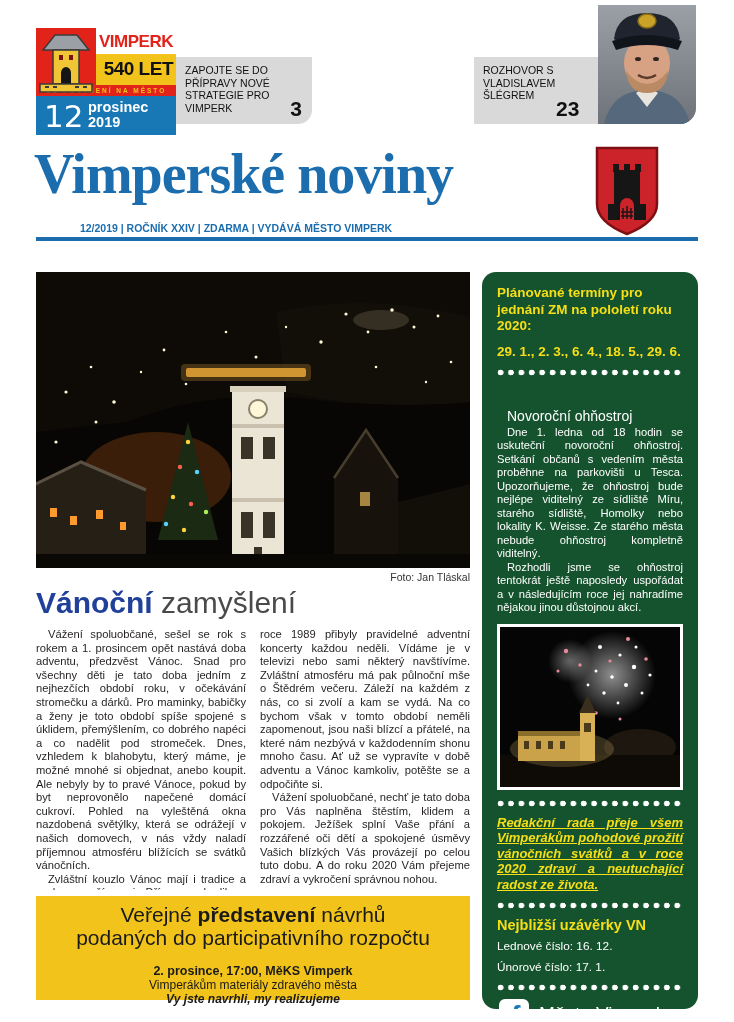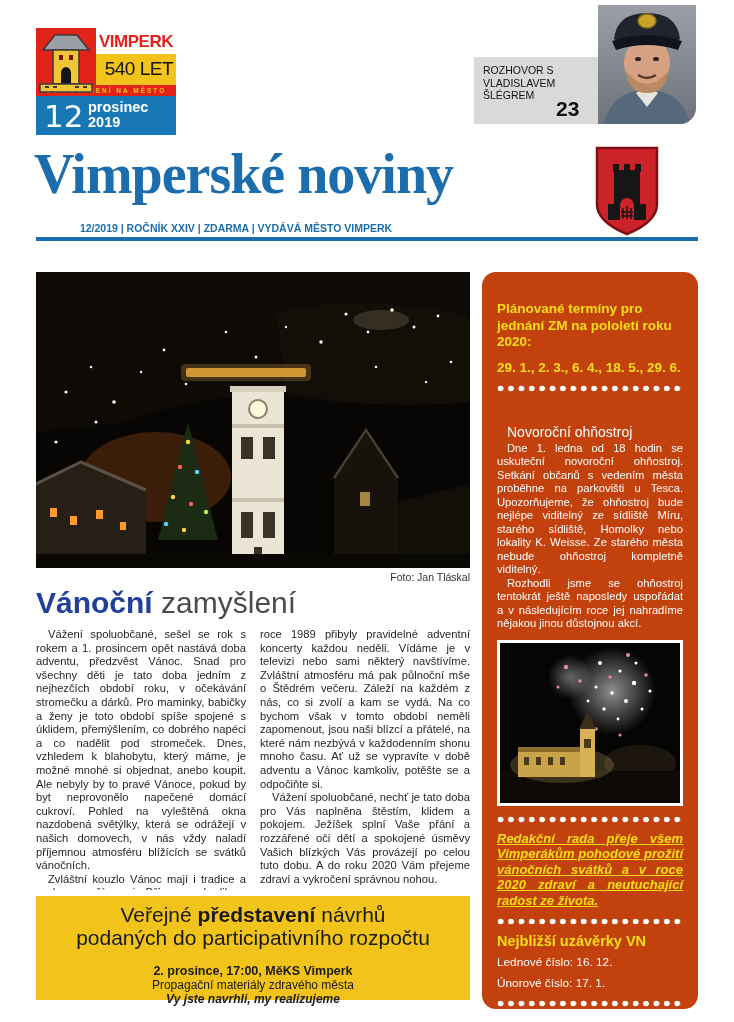--- a/index.html
+++ b/index.html
@@ -7,21 +7,21 @@
   body { font-family:"Liberation Sans", sans-serif; color:#231f20; }
   .page { position:relative; width:734px; height:1022px; background:#fff; overflow:hidden; }
 
   
   .logo { position:absolute; left:36px; top:28px; width:140px; height:107px; }
   .logo-row1 { position:relative; height:57px; }
   .logo-red { position:absolute; left:0; top:0; width:60px; height:57px; background:#e2231a; }
   .logo-name { position:absolute; left:60px; top:4px; width:80px; height:22px; color:#e2231a;
                font-weight:bold; font-size:17px; text-align:right; padding-right:3px; letter-spacing:-.5px; }
   .logo-540 { position:absolute; left:60px; top:26px; width:80px; height:31px; background:#f2c41b;
-              color:#111; font-weight:normal; font-size:19px; text-align:right; padding:4px 3px 0 0; letter-spacing:-.5px; }
+              color:#111; font-weight:bold; font-size:19px; text-align:right; padding:4px 3px 0 0; letter-spacing:-.5px; }
   .logo-tower-svg { position:absolute; left:2px; top:3px; width:56px; height:62px; z-index:2; }
   .logo-strip { height:11px; background:#e2231a; color:#f2c41b; font-size:6.5px; font-weight:bold;
                 text-align:center; letter-spacing:2px; line-height:11px; }
   .logo-date { position:relative; height:39px; background:#1878b6; color:#fff; }
   .logo-date .num { position:absolute; left:8px; top:2px; font-size:31px; font-weight:400; font-family:"DejaVu Sans", sans-serif; }
   .logo-date .my { position:absolute; left:52px; top:4px; font-size:14.5px; font-weight:bold; line-height:15px; }
 
   .teaser { position:absolute; top:57px; height:67px; background:#d9d9d9; border-bottom-right-radius:14px; }
   .teaser .t-text { padding:7px 8px 0 9px; font-size:10.5px; line-height:12.5px; color:#111; }
   .teaser .t-page { position:absolute; bottom:3px; right:10px; font-size:21px; font-weight:bold; color:#111; }
@@ -55,22 +55,22 @@
   
   .event-box { position:absolute; left:36px; top:896px; width:434px; height:104px; background:#f2c41b;
                text-align:center; color:#1a1a1a; padding-top:7px; }
   .ev1 { font-size:21px; line-height:23px; }
   .ev1 b { font-weight:bold; }
   .ev3 { margin-top:15px; font-size:12.5px; font-weight:bold; }
   .ev4 { font-size:12px; }
   .ev5 { font-size:12px; font-weight:bold; font-style:italic; }
 
   
-  .sidebar { position:absolute; left:482px; top:272px; width:216px; height:737px; background:#c2410c;
-             border-radius:14px; padding:29px 15px 12px 15px; overflow:hidden; color:#fff; }
+  .sidebar { position:absolute; left:482px; top:272px; width:216px; height:737px; background:#14532d;
+             border-radius:14px; padding:13px 15px 12px 15px; overflow:hidden; color:#fff; }
   .sb-terms { color:#f7df17; font-weight:bold; font-size:13.5px; line-height:16.5px; }
   .sb-dates { color:#f7df17; font-weight:bold; font-size:13.5px; margin-top:9px; }
   .dots { height:7px; margin:10px 0 8px 0;
           background-image:radial-gradient(circle at 3.5px 3.5px, #fff 2.7px, rgba(0,0,0,0) 3.1px);
           background-size:10.4px 7px; background-repeat:repeat-x; }
   .sb-fw-head { font-weight:normal; font-size:14px; text-indent:10px; margin-bottom:2px;margin-top:32px; }
   .sb-p { font-size:11.2px; line-height:13.5px; text-align:justify; text-indent:10px; }
   .sb-photo { margin-top:9px; border:3px solid #fff; width:186px; height:166px; overflow:hidden; background:#050505; }
   .sb-wish { color:#f7df17; font-weight:bold; font-style:italic; font-size:13px; line-height:15.5px; text-align:justify;text-decoration:underline; }
   .sb-dl-head { color:#f7df17; font-weight:bold; font-size:14.5px; margin-bottom:6px; }
@@ -107,20 +107,24 @@
     <div class="logo-strip">OD POVÝŠENÍ NA MĚSTO</div>
     <div class="logo-date">
       <div class="num">12</div>
       <div class="my">
         <div>prosinec</div>
         <div>2019</div>
       </div>
     </div>
   </div>
 
+  <div class="teaser" id="teaser1">
+    <div class="t-text">ZAPOJTE SE DO PŘÍPRAVY NOVÉ STRATEGIE PRO VIMPERK</div>
+    <div class="t-page">3</div>
+  </div>
   <div class="teaser" id="teaser3">
     <div class="t-text" style="width:118px;">ROZHOVOR S VLADISLAVEM ŠLÉGREM</div>
     <div class="t-page">23</div>
   </div>
 
   <div class="man-photo">
     <svg viewBox="0 0 98 119" width="98" height="119">
       <defs>
         <linearGradient id="mbg" x1="0" y1="0" x2="0" y2="1">
           <stop offset="0" stop-color="#9ba0a6"></stop>
@@ -240,21 +244,21 @@
       <p>roce 1989 přibyly pravidelné adventní koncerty každou neděli. Vídáme je v televizi nebo sami některý navštívíme. Zvláštní atmosféru má pak půlnoční mše o Štědrém večeru. Záleží na každém z nás, co si zvolí a kam se vydá. Na co bychom však v tomto období neměli zapomenout, jsou naši blízcí a přátelé, na které nám nezbývá v každodenním shonu mnoho času. Ať už se vypravíte v době adventu a Vánoc kamkoliv, potěšte se a odpočiňte si.</p>
       <p class="ind">Vážení spoluobčané, nechť je tato doba pro Vás naplněna štěstím, klidem a pokojem. Ježíšek splní Vaše přání a rozzářené oči dětí a spokojené úsměvy Vašich blízkých Vás provázejí po celou tuto dobu. A do roku 2020 Vám přejeme zdraví a vykročení správnou nohou.</p>
 
     </div>
   </div>
 
   <div class="event-box">
     <div class="ev1"><span>Veřejné </span><b>představení</b><span> návrhů</span></div>
     <div class="ev1">podaných do participativního rozpočtu</div>
     <div class="ev3">2. prosince, 17:00, MěKS Vimperk</div>
-    <div class="ev4">Propagační materiály zdravého města</div>
+    <div class="ev4">Vimperákům materiály zdravého města</div>
     <div class="ev5">Vy jste navrhli, my realizujeme</div>
   </div>
 
   <aside class="sidebar">
     <div class="sb-terms">Plánované termíny pro jednání ZM na pololetí roku 2020:</div>
     <div class="sb-dates">29. 1., 2. 3., 6. 4., 18. 5., 29. 6.</div>
     <div class="dots"></div>
 
     <div class="sb-fw-head">Novoroční ohňostroj</div>
     <p class="sb-p">Dne 1. ledna od 18 hodin se uskuteční novoroční ohňostroj. Setkání občanů s vedením města proběhne na parkovišti u Tesca. Upozorňujeme, že ohňostroj bude nejlépe viditelný ze sídliště Míru, starého sídliště, Homolky nebo lokality K. Weisse. Ze starého města nebude ohňostroj kompletně viditelný.</p>

